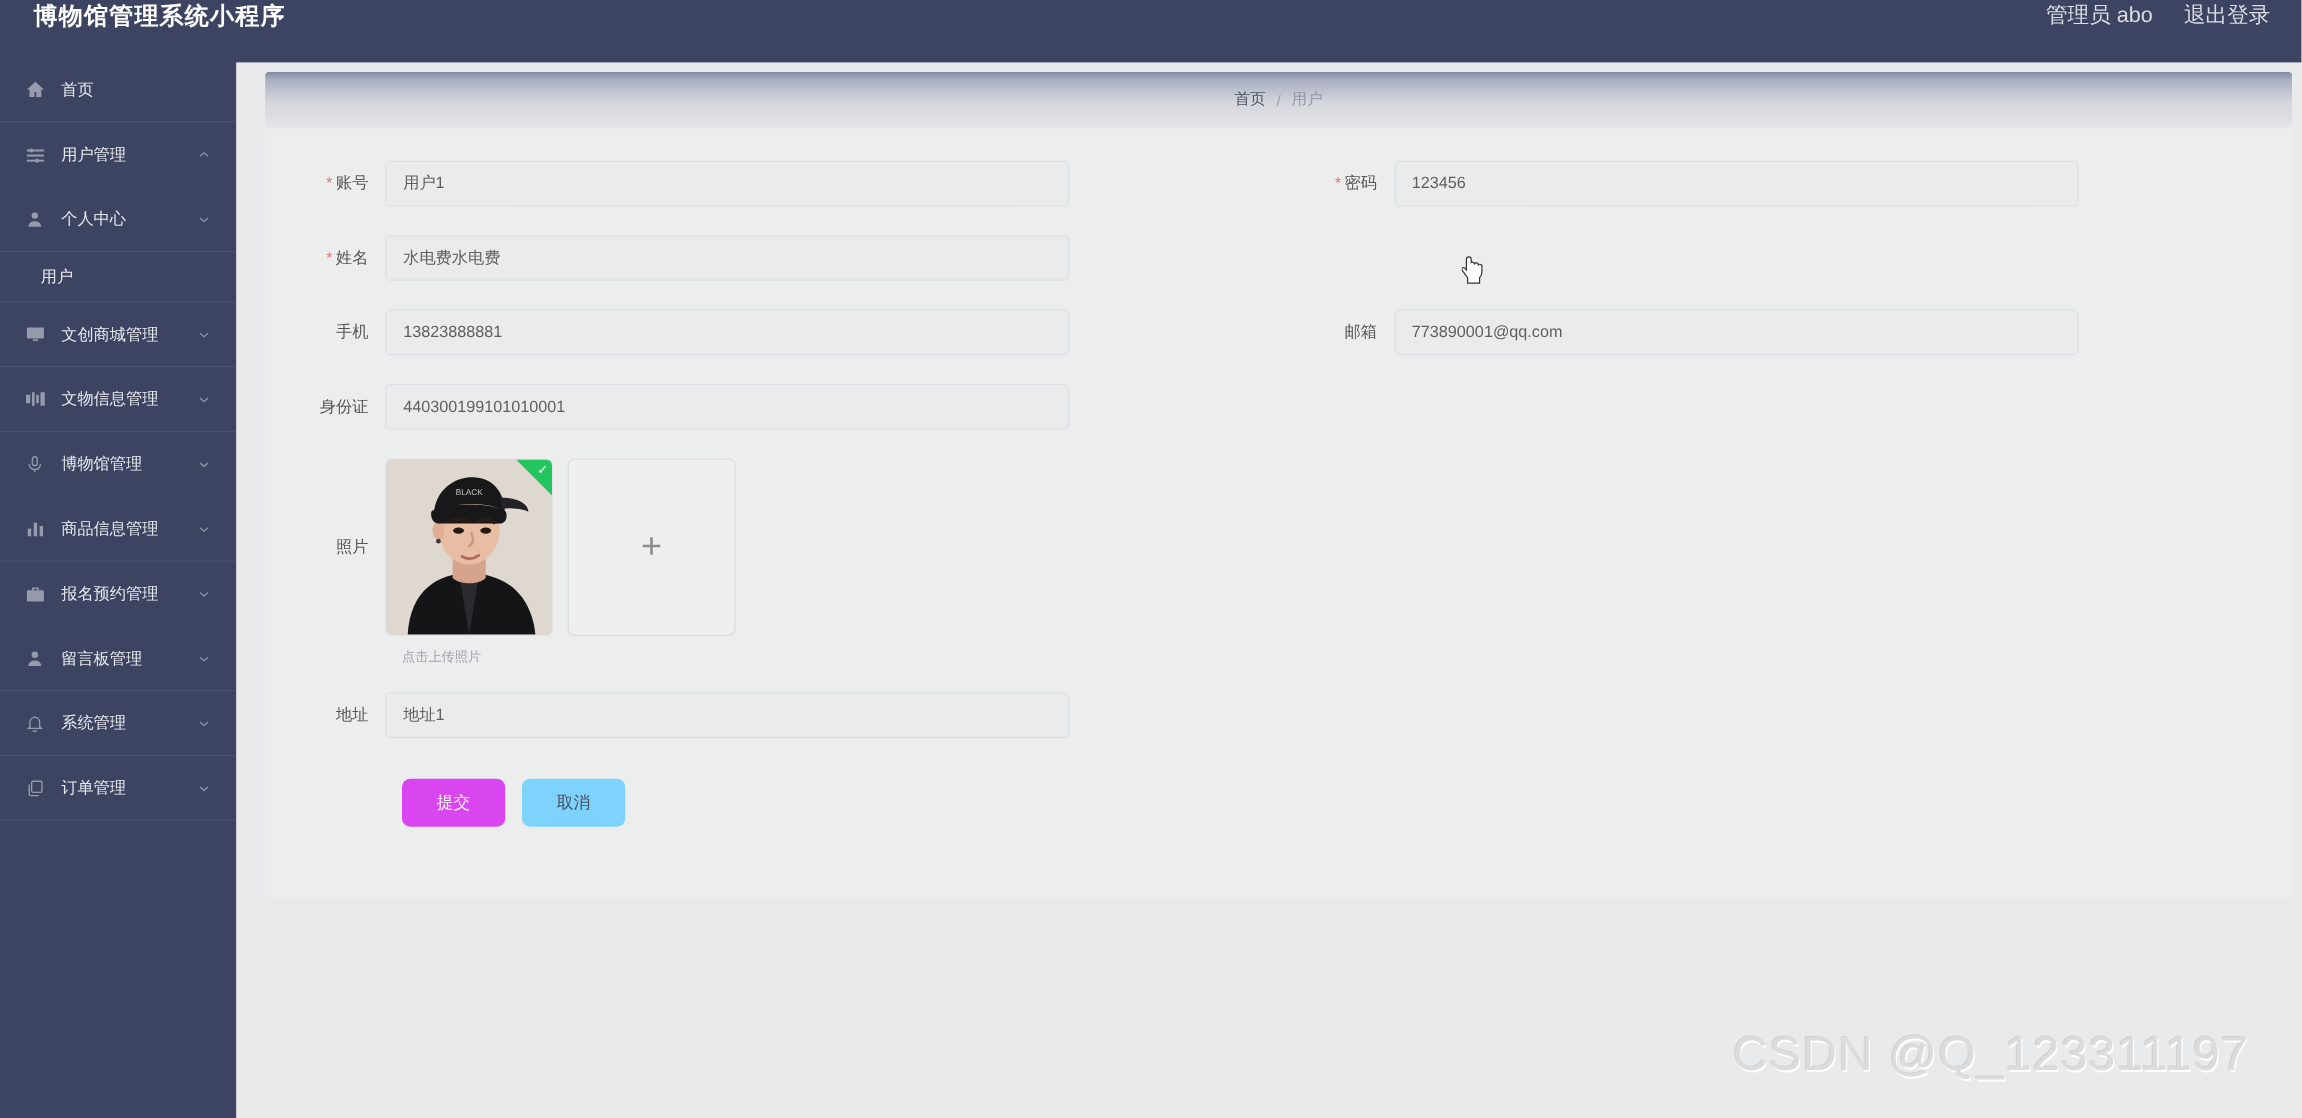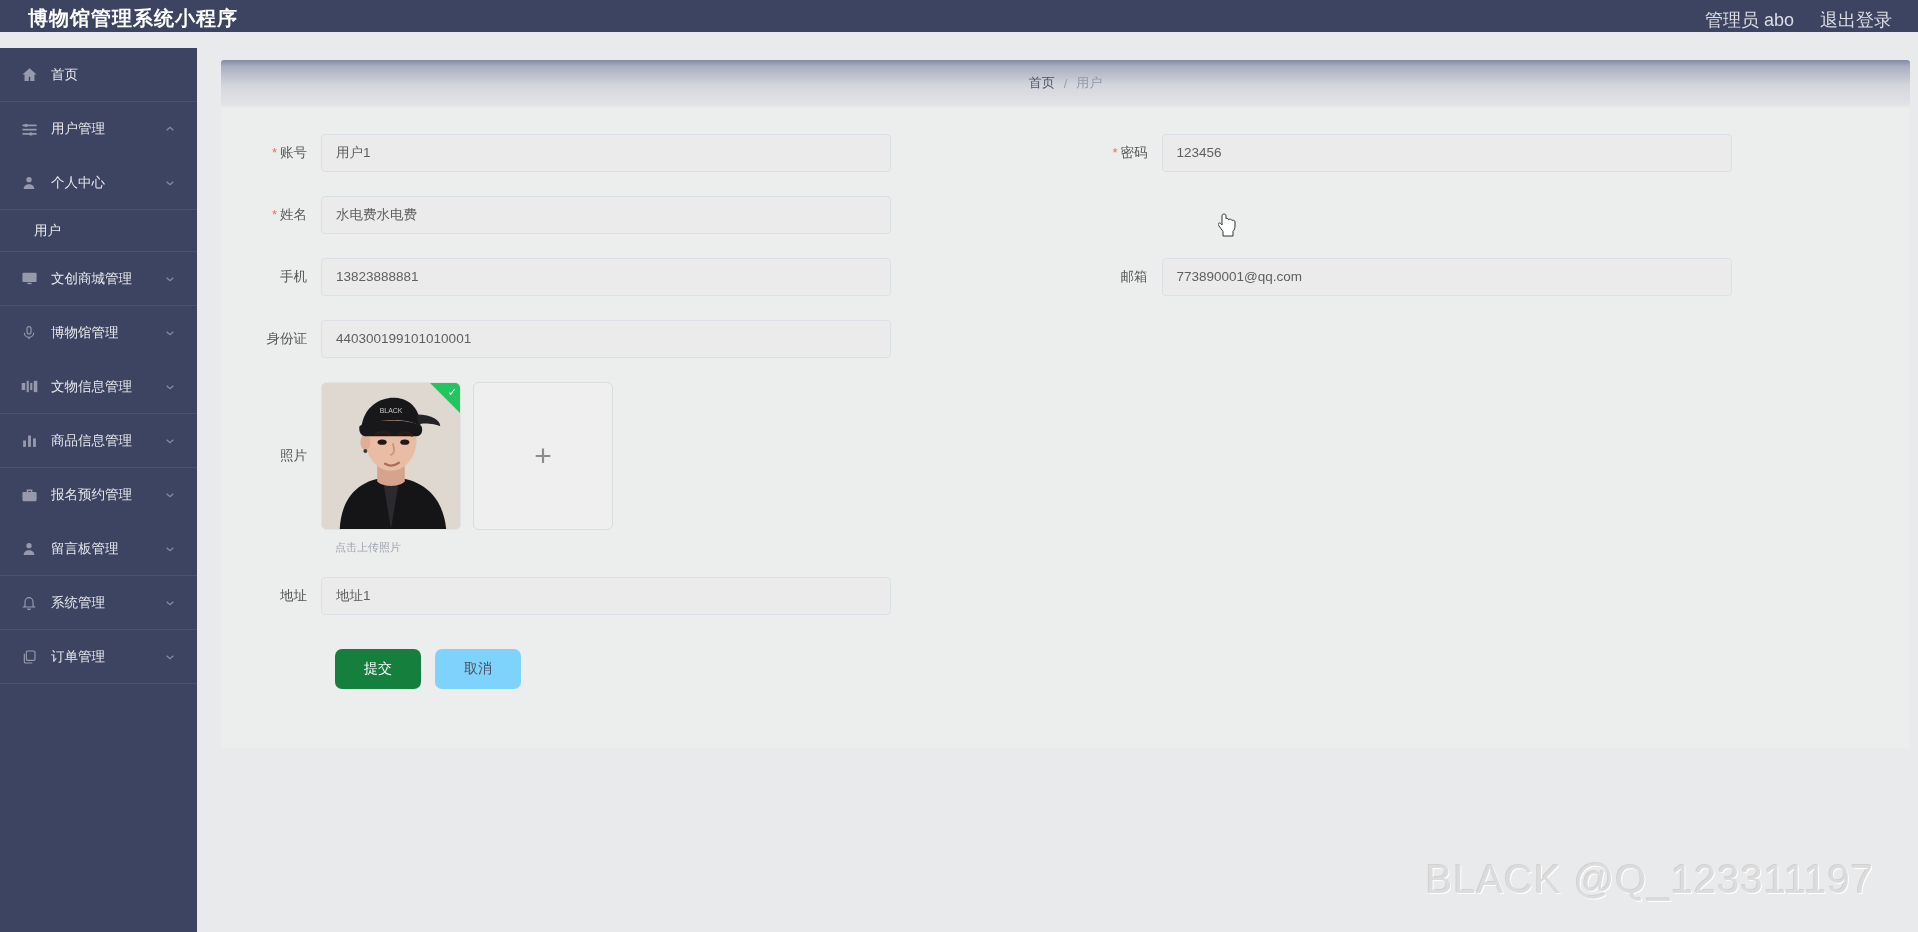--- a/index.html
+++ b/index.html
@@ -9,23 +9,23 @@
     font-family: "Liberation Sans", "DejaVu Sans", sans-serif;
     background: #e9eaec;
     overflow: hidden;
   }
 
   #app { position: relative; width: 1918px; height: 932px; }
 
   
   .header {
     position: absolute; top: 0; left: 0;
-    width: 1918px; height: 32px;
+    width: 1918px; height: 52px;
     background: #3d4461;
-    display: flex; align-items: flex-end;
+    display: flex; align-items: flex-start;
     z-index: 20;
   }
   .brand {
     color: #ffffff;
     font-size: 20px;
     font-weight: bold;
     letter-spacing: 1px;
     margin-left: 28px;
     white-space: nowrap;
   }
@@ -236,21 +236,21 @@
   .btn {
     height: 40px;
     min-width: 86px;
     border-radius: 7px;
     font-size: 14px;
     display: flex; align-items: center; justify-content: center;
     cursor: pointer;
     border: none;
     font-family: "Liberation Sans", sans-serif;
   }
-  .btn-primary { background: #15803d; color: #ffffff; }
+  .btn-primary { background: #d946ef; color: #ffffff; }
   .btn-default { background: #7dd3fc; color: #4a4f5c; }
 
   
   .cursor {
     position: absolute;
     width: 18px; height: 24px;
     pointer-events: none;
     z-index: 50;
   }
 
@@ -335,45 +335,45 @@
           </svg>
       </span>
       <span class="mi-label">文创商城管理</span>
       <span class="mi-arrow">
         <svg width="10" height="10" viewBox="0 0 12 12" fill="none" stroke="#c3c6d2" stroke-width="1.5">
             <path d="M2 4.5L6 8l4-3.5"></path>
           </svg>
       </span>
     </div>
 
-    <div class="menu-item nobd">
-      <span class="mi-icon">
-        <svg width="16" height="16" viewBox="0 0 24 24" fill="none" stroke="#b9bcca" stroke-width="1.7">
-            <rect x="9" y="2.5" width="6" height="11" rx="3"></rect>
-            <path d="M5 11.5a7 7 0 0014 0M12 18.5v3"></path>
-          </svg>
-      </span>
-      <span class="mi-label">博物馆管理</span>
-      <span class="mi-arrow">
-        <svg width="10" height="10" viewBox="0 0 12 12" fill="none" stroke="#c3c6d2" stroke-width="1.5">
-            <path d="M2 4.5L6 8l4-3.5"></path>
-          </svg>
-      </span>
-    </div>
-
     <div class="menu-item">
       <span class="mi-icon">
         <svg width="17" height="17" viewBox="0 0 24 24" fill="#b9bcca">
             <rect x="1" y="7" width="5" height="10"></rect>
             <rect x="8" y="4" width="3" height="16"></rect>
             <rect x="13" y="7" width="3" height="10"></rect>
             <rect x="18" y="4" width="5" height="16"></rect>
           </svg>
       </span>
       <span class="mi-label">文物信息管理</span>
+      <span class="mi-arrow">
+        <svg width="10" height="10" viewBox="0 0 12 12" fill="none" stroke="#c3c6d2" stroke-width="1.5">
+            <path d="M2 4.5L6 8l4-3.5"></path>
+          </svg>
+      </span>
+    </div>
+
+    <div class="menu-item nobd">
+      <span class="mi-icon">
+        <svg width="16" height="16" viewBox="0 0 24 24" fill="none" stroke="#b9bcca" stroke-width="1.7">
+            <rect x="9" y="2.5" width="6" height="11" rx="3"></rect>
+            <path d="M5 11.5a7 7 0 0014 0M12 18.5v3"></path>
+          </svg>
+      </span>
+      <span class="mi-label">博物馆管理</span>
       <span class="mi-arrow">
         <svg width="10" height="10" viewBox="0 0 12 12" fill="none" stroke="#c3c6d2" stroke-width="1.5">
             <path d="M2 4.5L6 8l4-3.5"></path>
           </svg>
       </span>
     </div>
 
     <div class="menu-item">
       <span class="mi-icon">
         <svg width="17" height="17" viewBox="0 0 24 24" fill="#b9bcca">
@@ -618,15 +618,15 @@
     </div>
 
   </div>
 
   <div class="cursor" style="left:1218px; top:212px;">
     <svg width="20" height="26" viewBox="0 0 20 26">
       <path d="M6 2 C4.8 2 4 2.9 4 4 v9 l-1.4-1.6 C2 10.7 0.8 10.8 0.4 11.6 C0 12.3 0.3 13 0.8 13.7 L5 19.4 V24 h10 v-4.6 c1.4-1.6 2-3.3 2-5.4 v-4 c0-1-0.8-1.8-1.8-1.8 -0.5 0-0.9 0.2-1.2 0.5 -0.1-0.9-0.9-1.6-1.8-1.6 -0.6 0-1.1 0.3-1.5 0.7 -0.2-0.8-0.9-1.4-1.7-1.4 -0.4 0-0.8 0.1-1 0.3 V4 C8 2.9 7.2 2 6 2z" fill="#ffffff" stroke="#333333" stroke-width="1"></path>
     </svg>
   </div>
 
-  <div class="watermark">BLACK @Q_123311197</div>
+  <div class="watermark">CSDN @Q_123311197</div>
 
 </div>
 
 </body></html>

